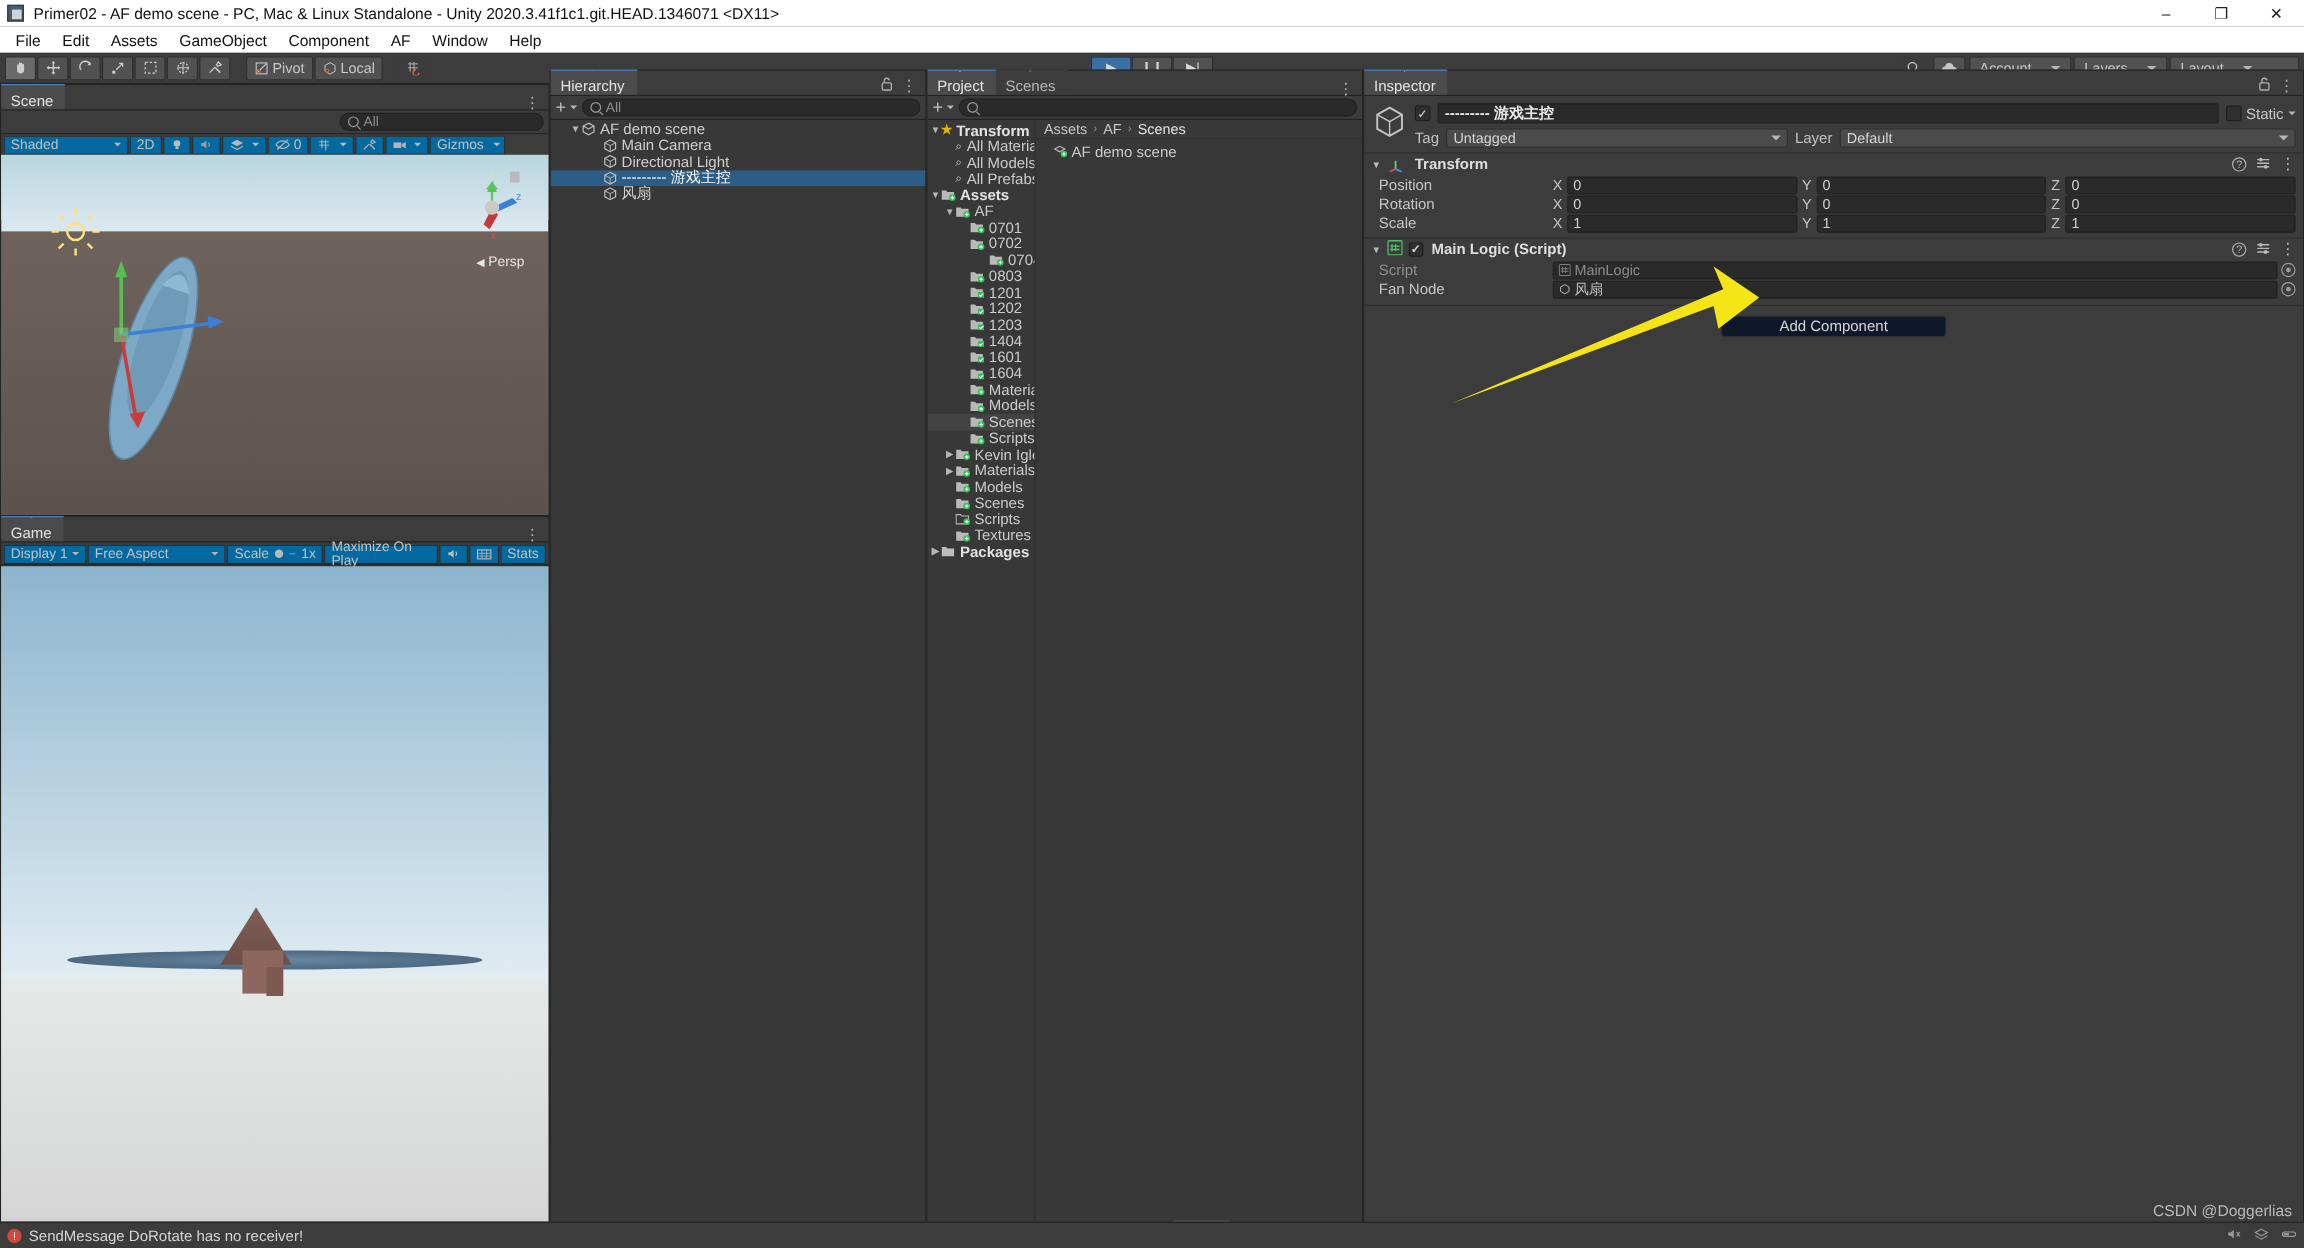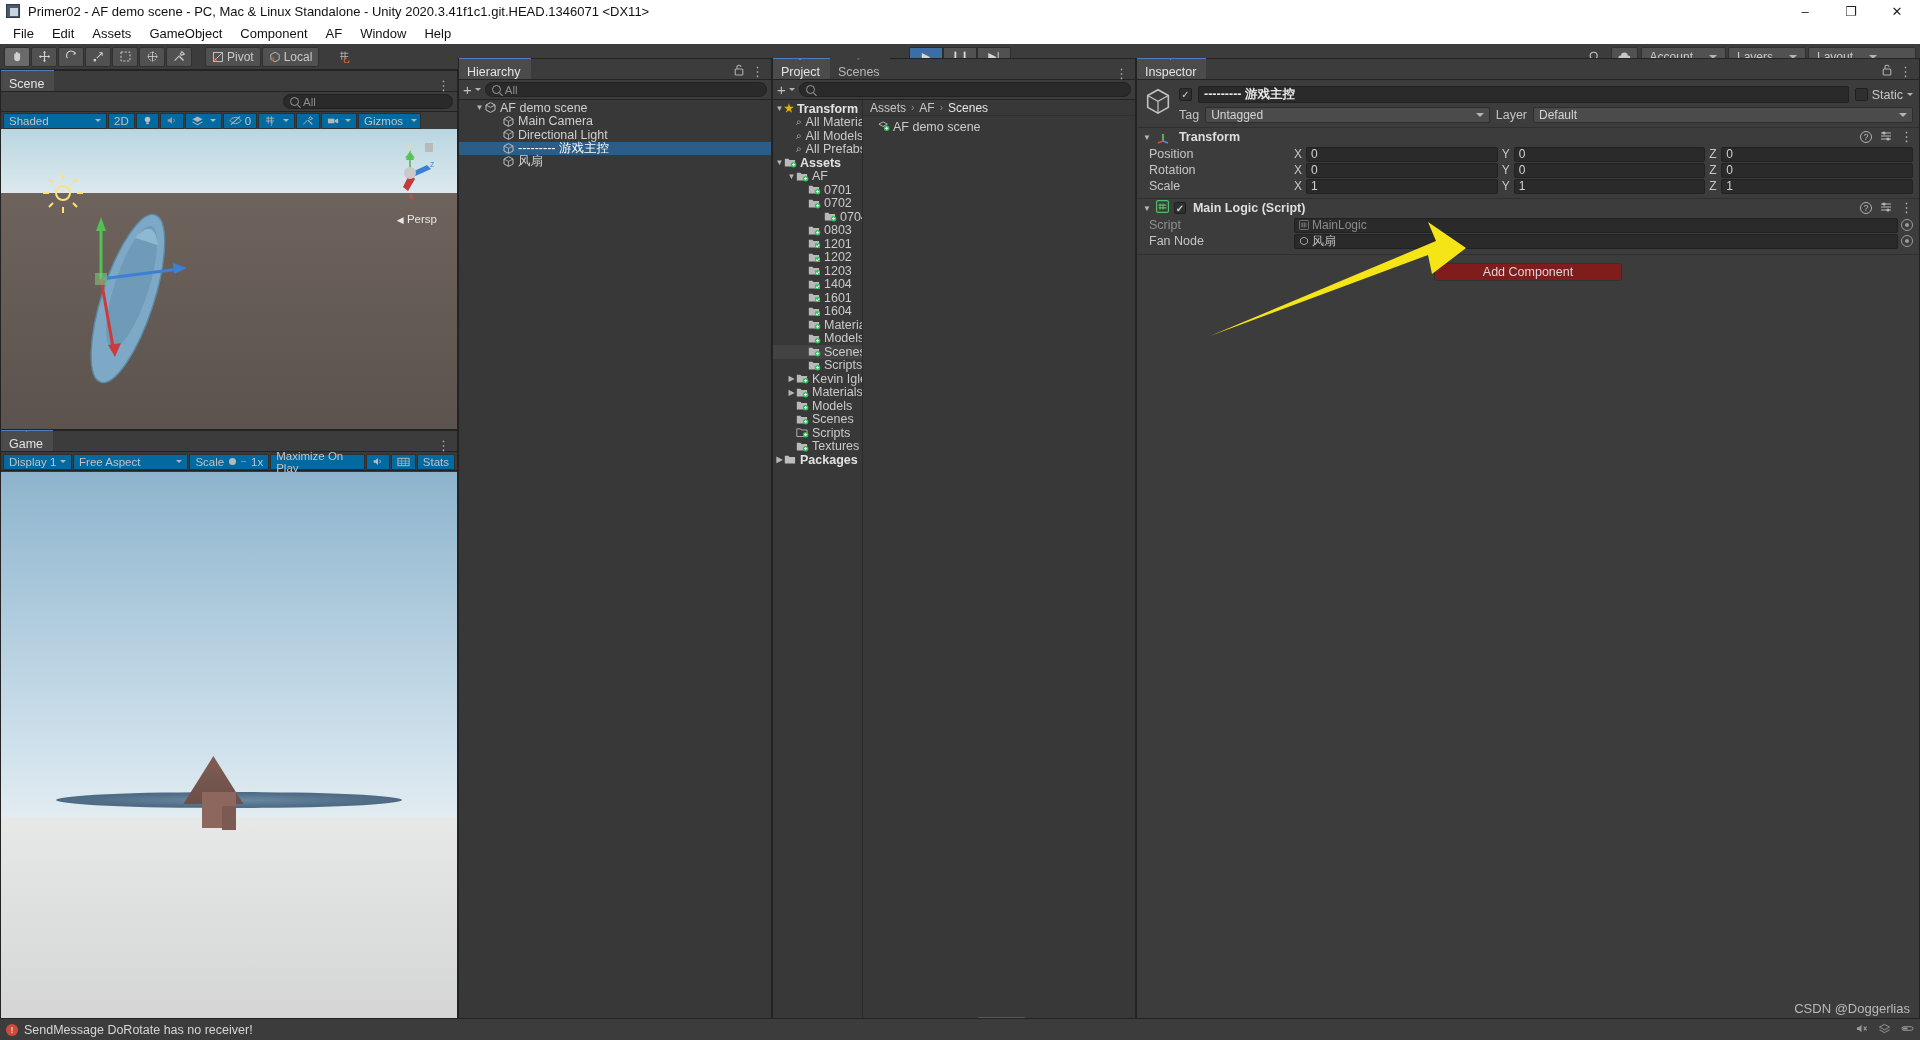--- a/index.html
+++ b/index.html
@@ -189,21 +189,21 @@
   .vecf { flex:1; display:flex; align-items:center; gap:4px; }
   .vecf .ax { width:8px; color:#c6c6c6; font-size:12px; }
   .numfield { flex:1; height:15px; background:#2a2a2a; border:1px solid #212121; border-radius:2px;
               display:flex; align-items:center; padding:0 4px; color:#d2d2d2; font-size:12px; }
   .objfield { flex:1; height:15px; background:#2a2a2a; border:1px solid #212121; border-radius:2px;
               display:flex; align-items:center; padding:0 4px; gap:3px; font-size:12px; color:#bdbdbd; }
   .objfield.dim { color:#8b8b8b; }
   .selcircle { width:12px;height:12px;border:1.3px solid #9b9b9b;border-radius:50%;
                display:flex;align-items:center;justify-content:center;flex:0 0 auto;margin-left:3px;}
   .selcircle:after{content:"";width:4px;height:4px;border-radius:50%;background:#9b9b9b;}
-  .addcomp { margin:8px auto 0 auto; width:188px; height:18px; background:#7f1d1d; border:1px solid #303030;
+  .addcomp { margin:8px auto 0 auto; width:188px; height:18px; background:#0f172a; border:1px solid #303030;
              border-radius:3px; display:flex; align-items:center; justify-content:center;
              font-size:12.5px; color:#d7d7d7; }
 
   
   .annot { position:absolute; left:1136px; top:58px; width:784px; height:972px; pointer-events:none; }
 
   
   .statusbar { position:absolute; left:0; bottom:0; width:1920px; height:22px; background:#3c3c3c;
                border-top:1px solid #232323; display:flex; align-items:center; padding:0 6px; gap:6px; }
   .errdot { width:12px;height:12px;border-radius:50%;background:#d04a3b;color:#fff;font-size:9px;

